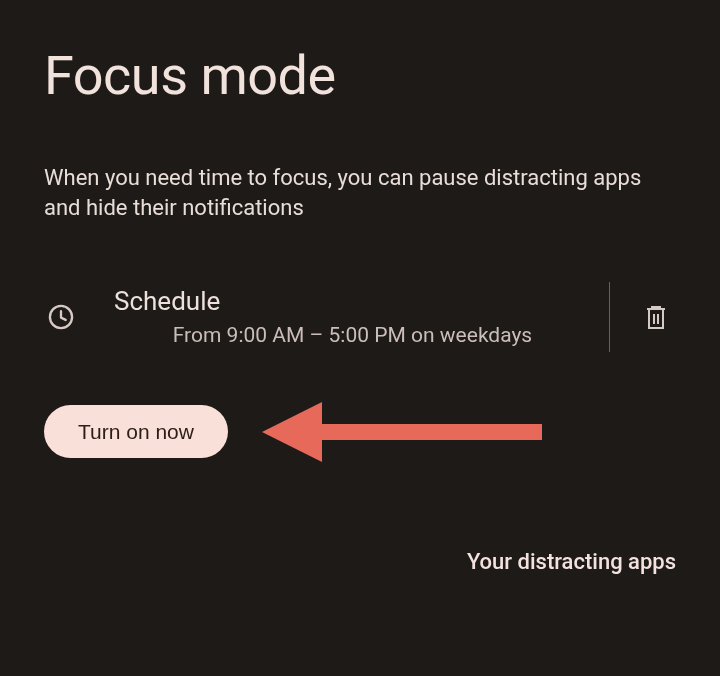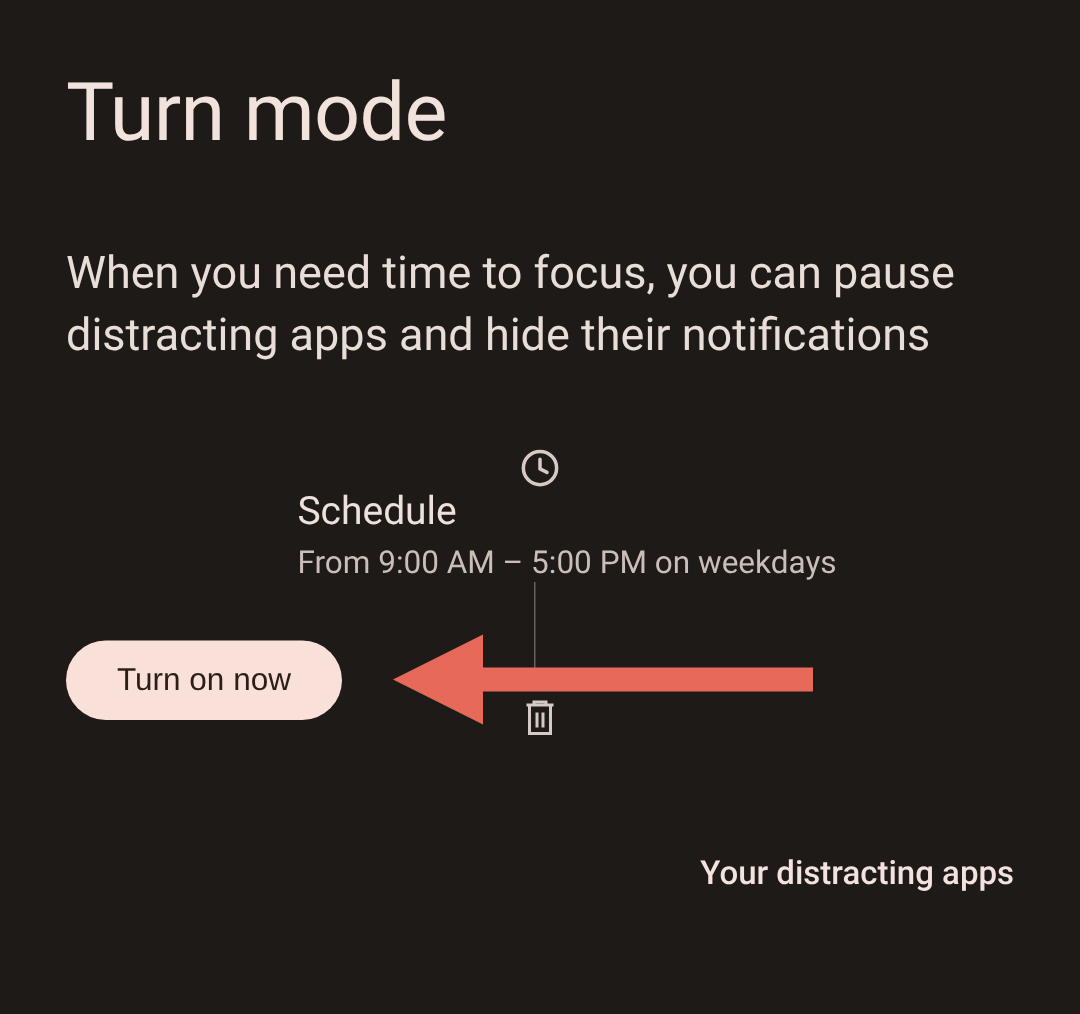--- a/index.html
+++ b/index.html
@@ -16,32 +16,31 @@
   }
   .title {
     font-size: 54px;
     font-weight: 400;
     line-height: 1.1;
     color: #f1e2dc;
     letter-spacing: -0.5px;
   }
   .description {
     margin-top: 58px;
-    font-size: 30px;
+    font-size: 22px;
     line-height: 1.35;
     font-weight: 400;
     color: #e9ddd7;
     max-width: 620px;
   }
   .schedule-row {
     margin-top: 54px;
     display: flex;
     align-items: center;
     height: 80px;
-    flex-direction: column;
   }
   .clock-wrap {
     width: 34px;
     display: flex;
     align-items: center;
     justify-content: center;
     flex-shrink: 0;
   }
   .clock-wrap svg { display:block; }
   .schedule-text {
@@ -107,21 +106,21 @@
     font-size: 22px;
     font-weight: 500;
     color: #f4e2de;
     text-align: right;
   }
 </style>
 </head>
 <body>
 
 <div class="page">
-  <h1 class="title">Turn mode</h1>
+  <h1 class="title">Focus mode</h1>
 
   <p class="description">When you need time to focus, you can pause distracting apps and hide their notifications</p>
 
   <div class="schedule-row">
     <span class="clock-wrap">
       <svg width="28" height="28" viewBox="0 0 24 24" fill="none" stroke="#d7cac4" stroke-width="2" stroke-linecap="round" stroke-linejoin="round">
         <circle cx="12" cy="12" r="9.5"></circle>
         <polyline points="12 7 12 12.5 16 14.5"></polyline>
       </svg>
     </span>

